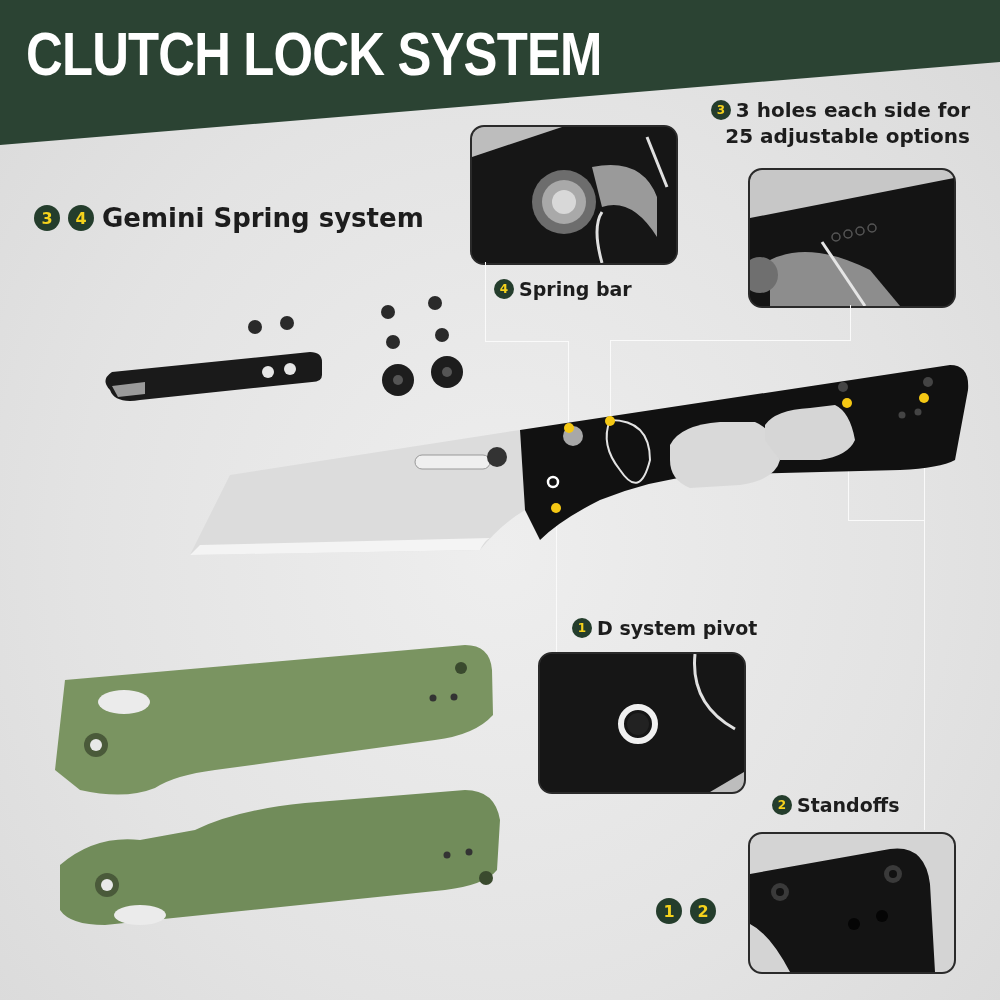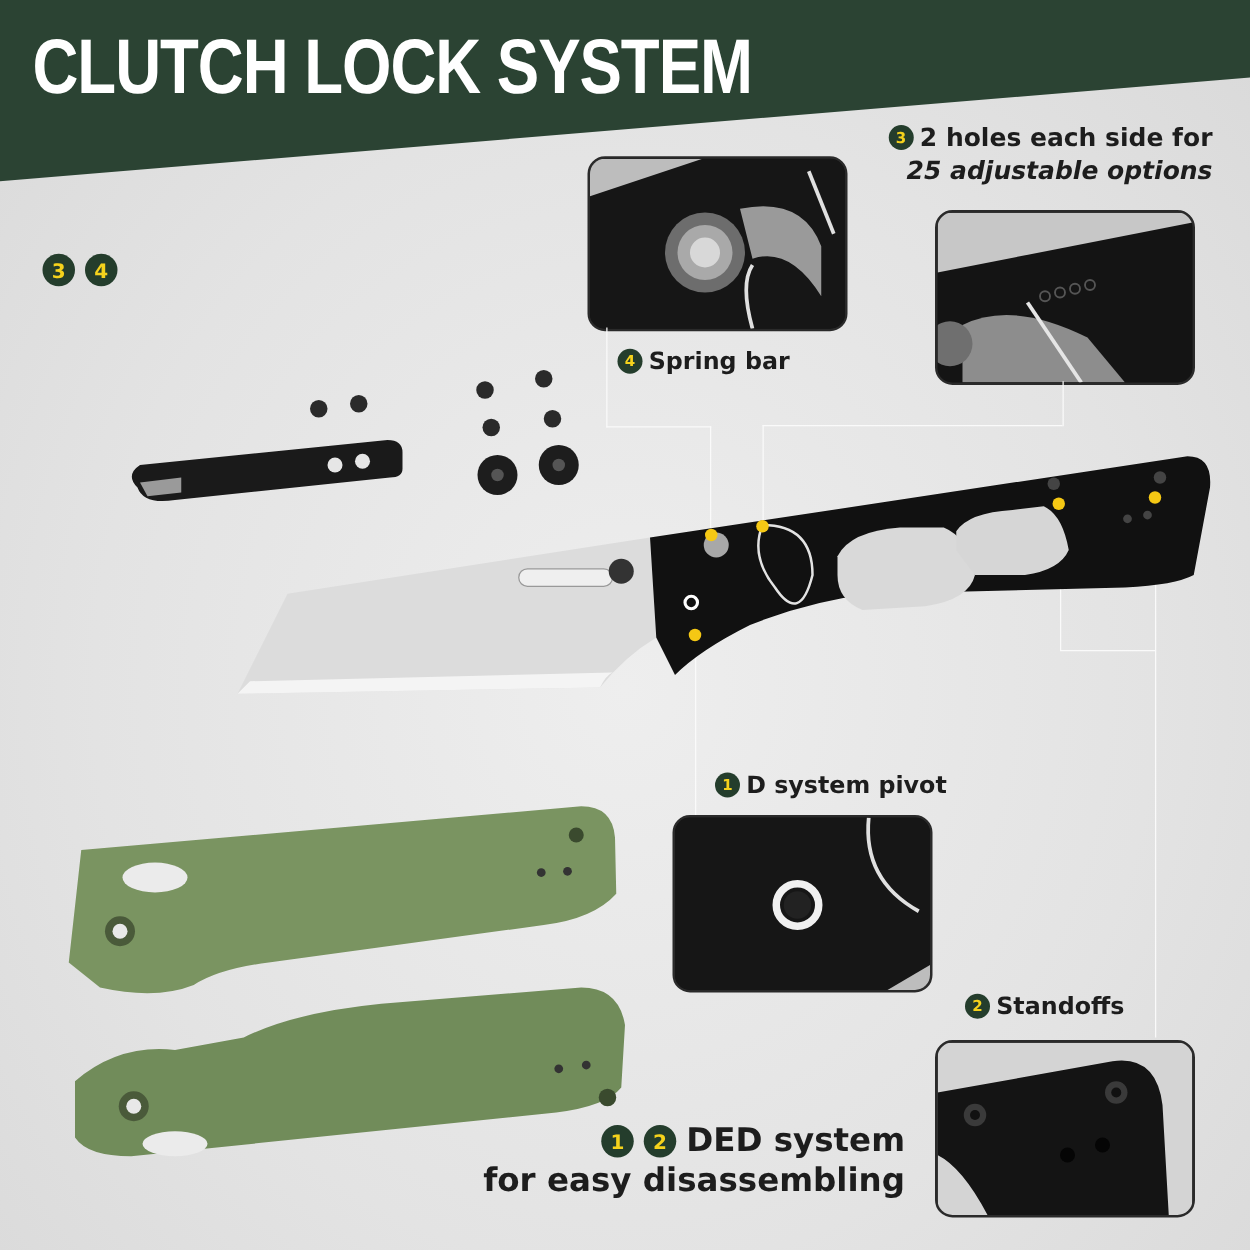--- a/index.html
+++ b/index.html
@@ -24,28 +24,29 @@
 <body>
 
 <svg class="abs banner" width="1000" height="160" viewBox="0 0 1000 160">
   <polygon points="0,0 1000,0 1000,62 0,145" fill="#2b4333"></polygon>
 </svg>
 <div class="abs title">CLUTCH LOCK SYSTEM</div>
 
 <div class="abs label" style="left:34px; top:203px; font-size:26px;">
   <span class="badge b-lg">3</span>
   <span class="badge b-lg">4</span>
+  <span>Gemini Spring system</span>
 </div>
 
 <div class="abs" style="left:712px; top:98px; text-align:right; width:258px;">
   <div class="label" style="font-size:20px; justify-content:flex-end;">
     <span class="badge b-sm">3</span>
-    <span>2 holes each side for</span>
+    <span>3 holes each side for</span>
   </div>
-  <div class="label" style="font-size:20px; justify-content:flex-end; margin-top:2px;font-style:italic;">25 adjustable options</div>
+  <div class="label" style="font-size:20px; justify-content:flex-end; margin-top:2px;">25 adjustable options</div>
 </div>
 
 <div class="abs inset" style="left:470px; top:125px; width:204px; height:136px;">
   <svg width="204" height="136" viewBox="0 0 204 136">
     <rect width="204" height="136" fill="#161616"></rect>
     <polygon points="0,0 90,0 0,30" fill="#bdbdbd"></polygon>
     <path d="M120,40 Q170,30 185,70 L185,110 Q160,70 130,80 Z" fill="#9a9a9a"></path>
     <circle cx="92" cy="75" r="32" fill="#6d6d6d"></circle>
     <circle cx="92" cy="75" r="22" fill="#a9a9a9"></circle>
     <circle cx="92" cy="75" r="12" fill="#d8d8d8"></circle>
@@ -173,16 +174,14 @@
       <circle cx="143" cy="40" r="4" fill="#111"></circle>
     <circle cx="104" cy="90" r="6" fill="#050505"></circle>
       <circle cx="132" cy="82" r="6" fill="#050505"></circle>
   </svg>
 </div>
 
 <div class="abs" style="left:362px; top:898px; width:362px;">
   <div class="label" style="font-size:26px; justify-content:flex-end;">
     <span class="badge b-lg">1</span>
     <span class="badge b-lg">2</span>
-    <span>DED system</span>
   </div>
-  <div class="label" style="font-size:26px; justify-content:flex-end; margin-top:2px;">for easy disassembling</div>
 </div>
 
 </body></html>

